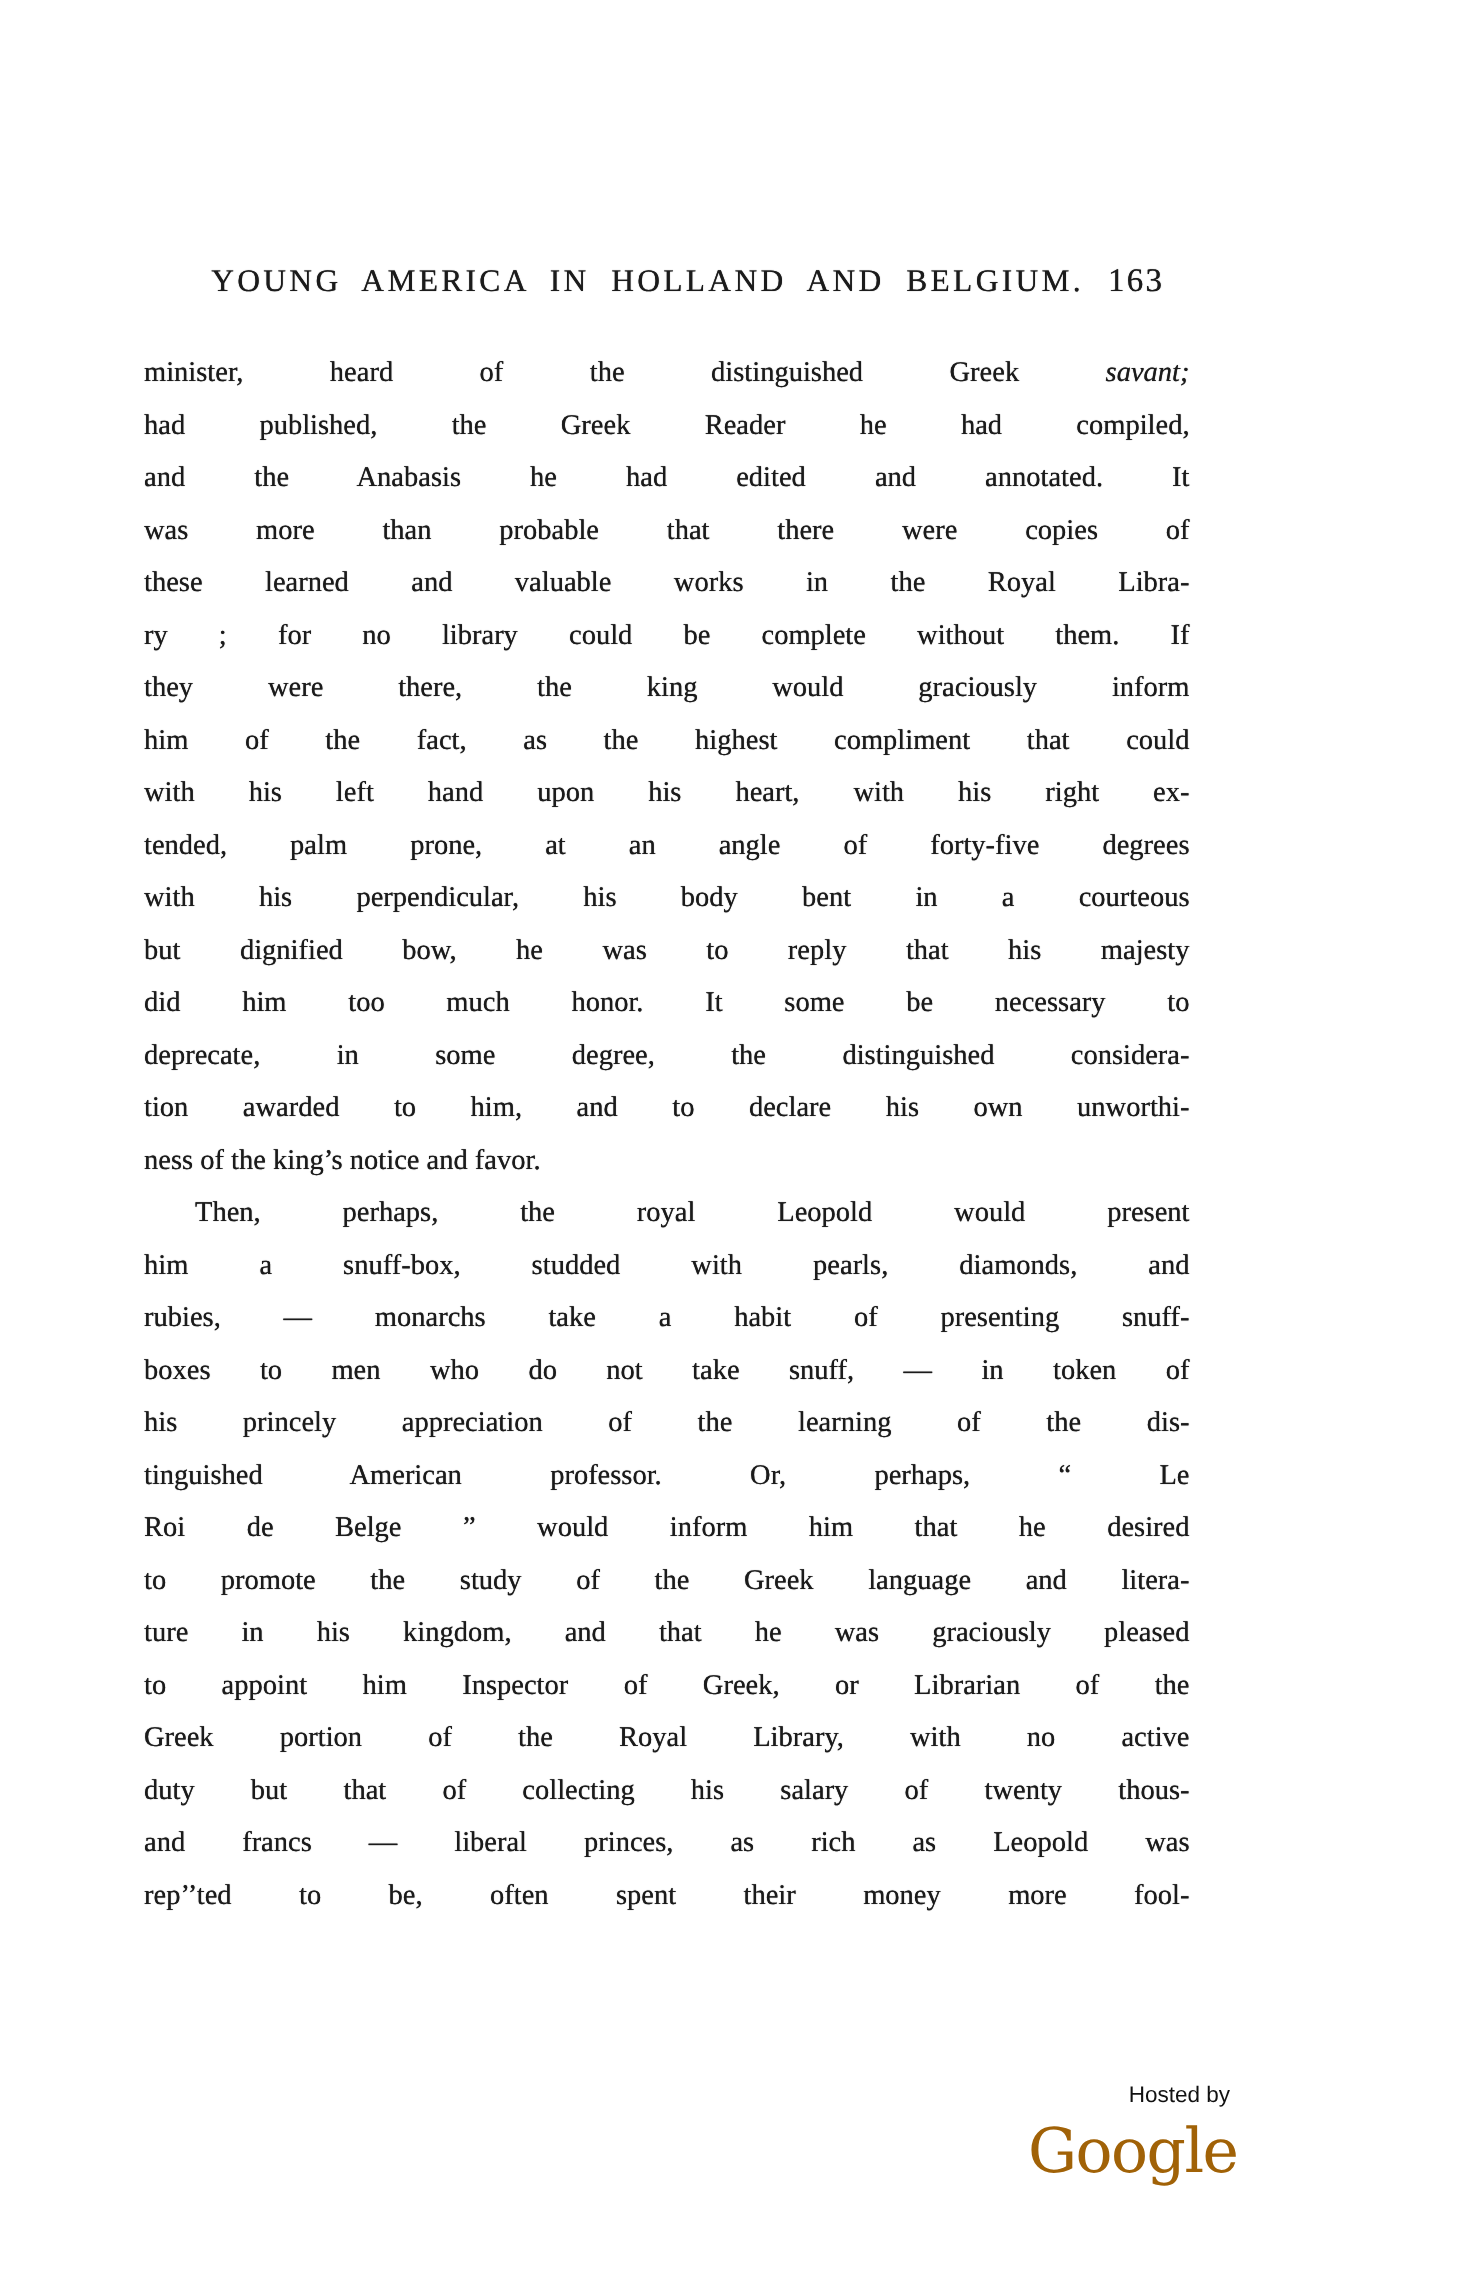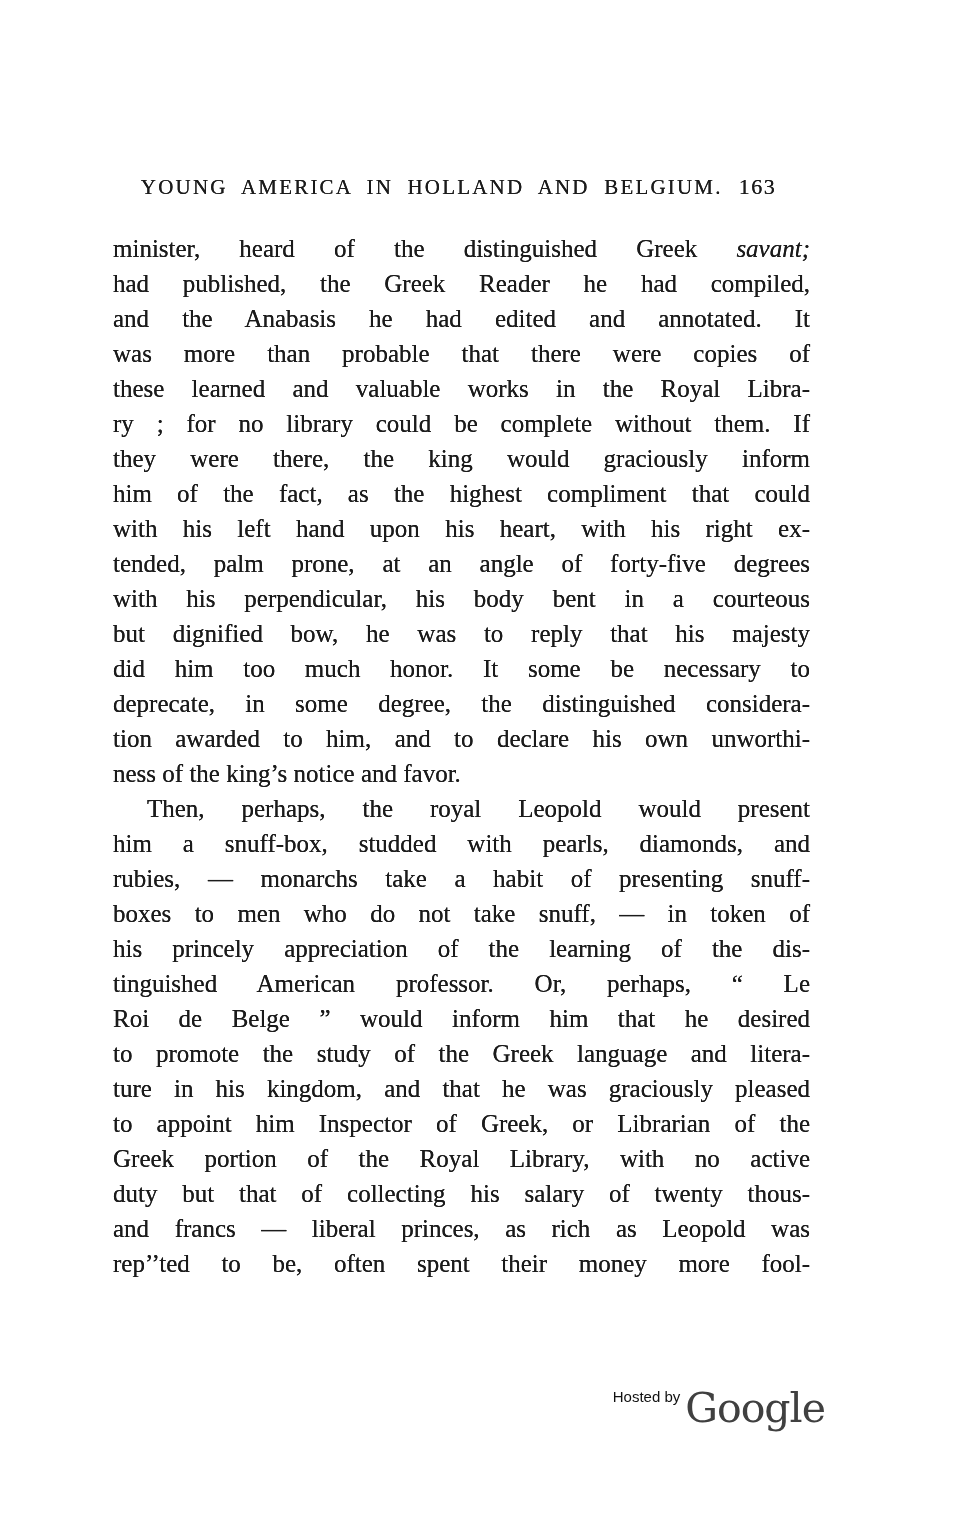--- a/index.html
+++ b/index.html
@@ -30,55 +30,57 @@
     text-shadow: 0 0 0.5px currentColor;
   }
   .running-header .pgnum {
     margin-left: 16px;
     letter-spacing: 1.5px;
     font-size: 22px;
   }
   .text-block {
     position: absolute;
     top: 231px;
-    left: 113px;
+    left: 96px;
     width: 697px;
-    font-size: 25px;
+    font-size: 19px;
     line-height: 35px;
     text-shadow: 0 0 0.5px currentColor;
   }
   .line {
     height: 35px;
     text-align: justify;
     text-align-last: justify;
     text-justify: inter-word;
     white-space: nowrap;
   }
   .line.no-just { text-align-last: left; }
   .line.indent { text-indent: 34px; }
   .it { font-style: italic; }
   .footer {
     position: absolute;
     top: 1388px;
     right: 151px;
     display: flex;
+    align-items: flex-end;
+    flex-direction: column;
   }
   .hostedby {
     font-family: "Liberation Sans", "DejaVu Sans", sans-serif;
     font-size: 15px;
     color: #111;
     margin-right: 5px;
     padding-bottom: 9px;
   }
   .glogo {
     font-family: "DejaVu Serif", "Liberation Serif", serif;
     font-size: 41px;
     line-height: 1;
     letter-spacing: -1px;
-    color: #404040;
+    color: #a16207;
   }
 </style>
 </head>
 <body>
 
 <div class="page">
 
   <div class="running-header">
     <span>YOUNG AMERICA IN HOLLAND AND BELGIUM.</span><span class="pgnum">163</span>
   </div>

